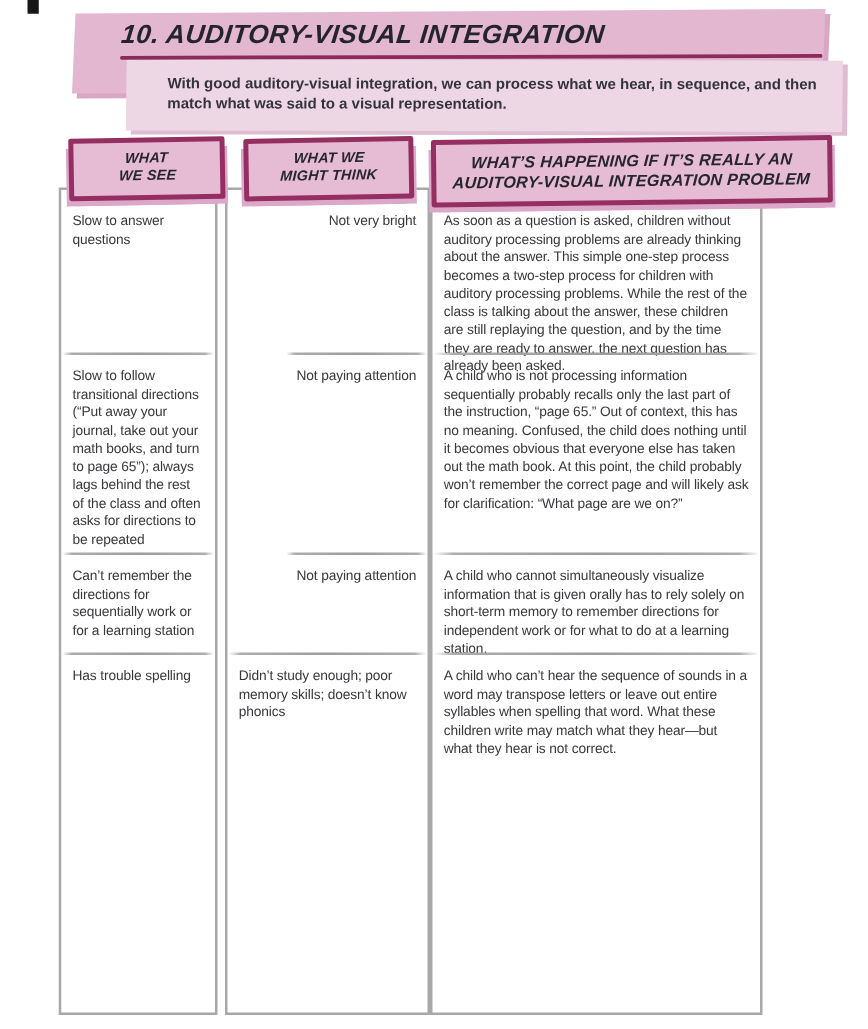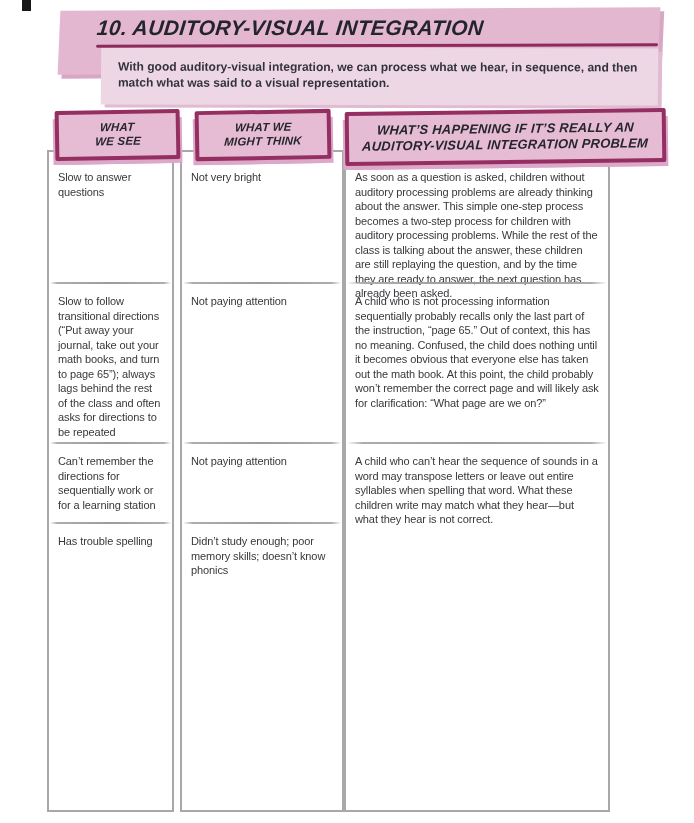--- a/index.html
+++ b/index.html
@@ -23,34 +23,35 @@
   }
   .banner-rule{
     position:absolute;left:96px;top:44px;width:562px;height:3px;
     background:#8c2a5c;z-index:3;transform:rotate(-.15deg);
     border-radius:2px;
   }
   .intro{
     position:absolute;left:101px;top:48px;width:557px;height:57px;
     background:#eed7e4;z-index:2;transform:skew(-.6deg,.1deg);
     box-shadow:4px 3px 0 #e0bcd2;
+    padding-left:16px;
   }
   .intro-text{
     margin:0;padding:11px 10px 0 17px;
     font-size:12px;font-weight:bold;color:#33333d;line-height:1.35;
   }
 
   
   .col-box{
     position:absolute;top:150px;height:662px;box-sizing:border-box;
     border:2px solid #a8a8a8;background:#ffffff;
     display:flex;flex-direction:column;z-index:1;
   }
   .col1{left:47px;width:127px;}
-  .col2{left:180px;width:164px;}
+  .col2{left:180px;width:164px;align-items:flex-end;}
   .col3{left:344px;width:266px;}
   .cell{
     box-sizing:border-box;position:relative;
     padding:10px 9px 16px 9px;
     font-size:11px;line-height:14.5px;color:#38383d;letter-spacing:-.1px;
   }
   .cell.r1{height:130px;padding-top:18px;}
   .cell.r2{height:160px;}
   .cell.r3{height:80px;}
   .cell.r4{flex:1;}
@@ -98,20 +99,21 @@
   <div class="col-box col2">
     <div class="cell r1">Not very bright</div>
     <div class="cell r2">Not paying attention</div>
     <div class="cell r3">Not paying attention</div>
     <div class="cell r4">Didn’t study enough; poor memory skills; doesn’t know phonics</div>
   </div>
 
   <div class="col-box col3">
     <div class="cell r1">As soon as a question is asked, children without auditory processing problems are already thinking about the answer. This simple one-step process becomes a two-step process for children with auditory processing problems. While the rest of the class is talking about the answer, these children are still replaying the question, and by the time they are ready to answer, the next question has already been asked.</div>
     <div class="cell r2">A child who is not processing information sequentially probably recalls only the last part of the instruction, “page 65.” Out of context, this has no meaning. Confused, the child does nothing until it becomes obvious that everyone else has taken out the math book. At this point, the child probably won’t remember the correct page and will likely ask for clarification: “What page are we on?”</div>
+    <div class="cell r3">A child who cannot simultaneously visualize information that is given orally has to rely solely on short-term memory to remember directions for independent work or for what to do at a learning station.</div>
     <div class="cell r4">A child who can’t hear the sequence of sounds in a word may transpose letters or leave out entire syllables when spelling that word. What these children write may match what they hear—but what they hear is not correct.</div>
   </div>
 
   <div class="hdr hdr1">
     <div class="hline">WHAT</div>
     <div class="hline">WE SEE</div>
   </div>
   <div class="hdr hdr2">
     <div class="hline">WHAT WE</div>
     <div class="hline">MIGHT THINK</div>

